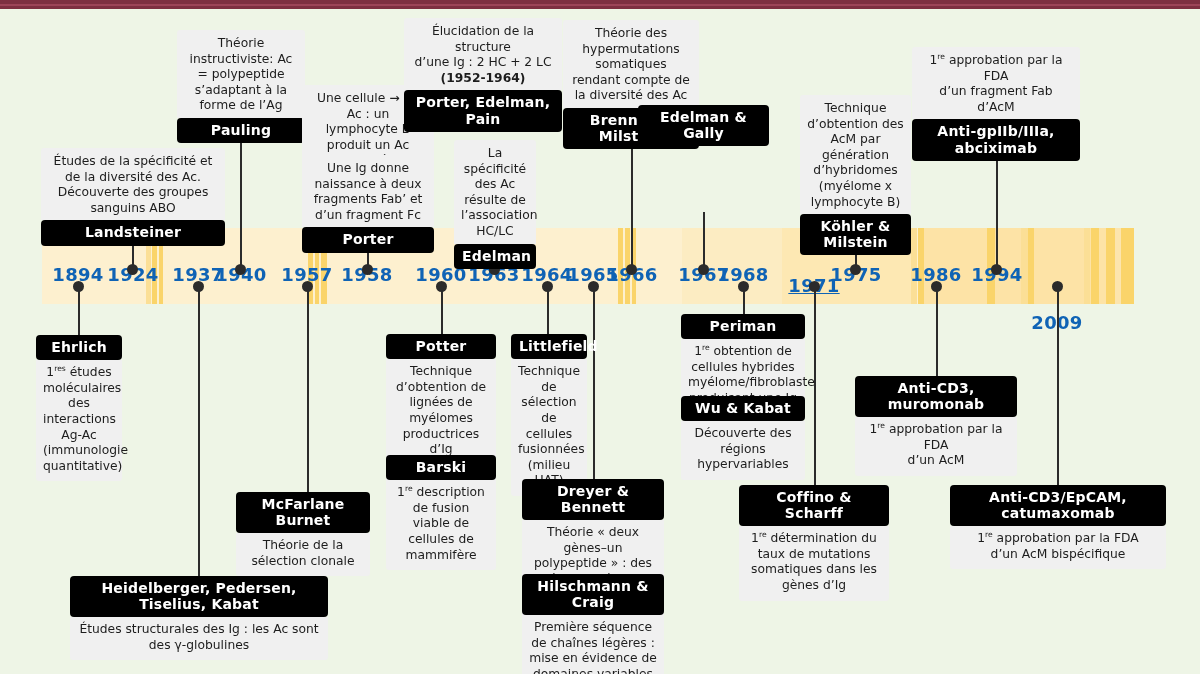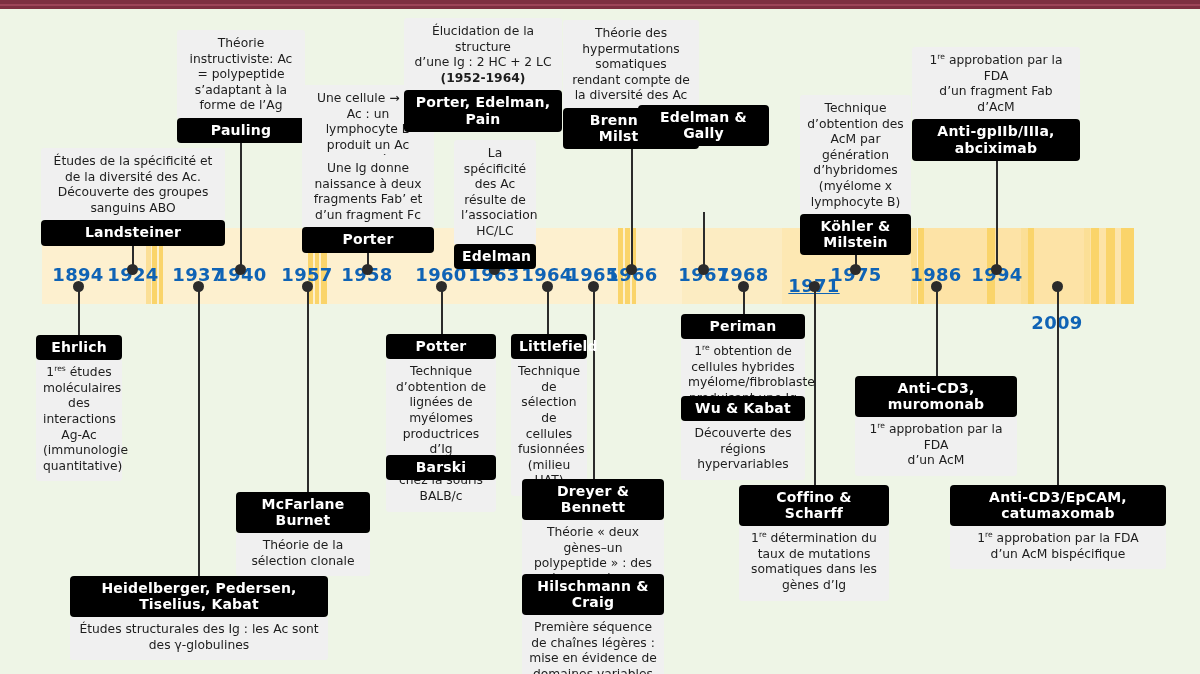--- a/index.html
+++ b/index.html
@@ -229,20 +229,21 @@
     <div class="body">Théorie de la sélection clonale</div>
   </div>
 
   <div class="card" style="left:386px;top:334px;width:110px;">
     <div class="hdr">Potter</div>
     <div class="body">Technique d’obtention de lignées de myélomes productrices d’Ig monoclonales chez la souris BALB/c</div>
   </div>
 
   <div class="card" style="left:386px;top:455px;width:110px;">
     <div class="hdr">Barski</div>
+    <div class="body">1<sup>re</sup> description de fusion viable de cellules de mammifère</div>
   </div>
 
   <div class="card" style="left:511px;top:334px;width:76px;">
     <div class="hdr">Littlefield</div>
     <div class="body">Technique de sélection de cellules fusionnées (milieu HAT)</div>
   </div>
 
   <div class="card" style="left:522px;top:479px;width:142px;">
     <div class="hdr">Dreyer &amp; Bennett</div>
     <div class="body">Théorie « deux gènes–un polypeptide » :  des gènes différents codent les domaines variables et les domaines constants</div>

